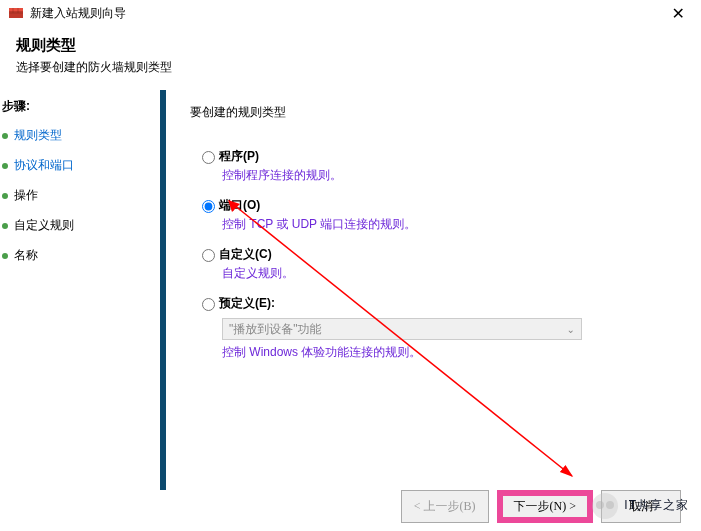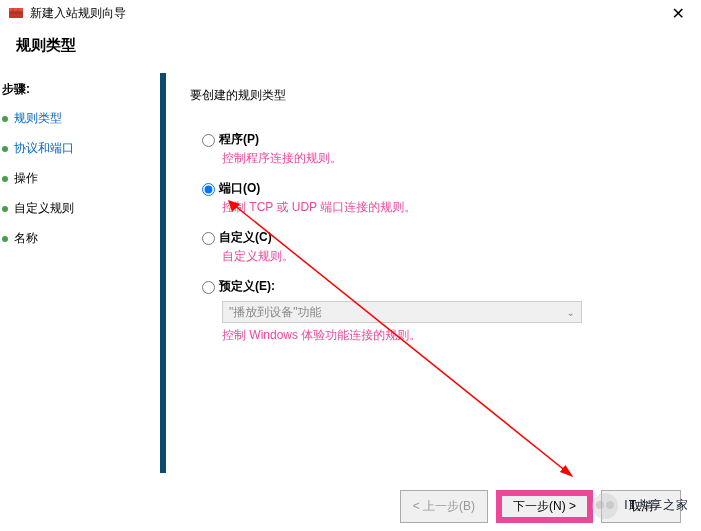--- a/index.html
+++ b/index.html
@@ -91,21 +91,21 @@
     .option-label {
       font-weight: bold;
       font-size: 12px;
       margin-left: 4px;
       margin-top: -1px;
     }
     .option-desc {
       font-size: 12px;
       margin-left: 20px;
       margin-top: 2px;
-      color: #ec4899;
+      color: #6d28d9;
     }
     input[type="radio"] {
       margin-top: 1px;
     }
     .dropdown {
       margin-left: 20px;
       margin-top: 6px;
       margin-bottom: 4px;
       width: 360px;
       height: 22px;
@@ -123,20 +123,21 @@
       right: 6px;
       color: #888;
       font-size: 10px;
     }
     .footer {
       position: absolute;
       bottom: 8px;
       right: 20px;
       display: flex;
       gap: 8px;
+      font-family: Liberation Serif, serif;
     }
     .btn {
       border: 1px solid #aaa;
       background: #f0f0f0;
       padding: 3px 12px;
       font-size: 12px;
       font-family: inherit;
       cursor: pointer;
       min-width: 80px;
     }
@@ -192,20 +193,21 @@
       <line x1="5" y1="3" x2="5" y2="8" stroke="#8b2e1f" stroke-width="0.5"></line>
       <line x1="10" y1="3" x2="10" y2="8" stroke="#8b2e1f" stroke-width="0.5"></line>
     </svg>
   </span>
   <span class="title-text">新建入站规则向导</span>
   <span class="close-btn">✕</span>
 </div>
 
 <div class="header">
   <div class="header-title">规则类型</div>
+  <div class="header-sub">选择要创建的防火墙规则类型</div>
 </div>
 
 <div class="body">
   <div class="sidebar">
     <div class="sidebar-heading">步骤:</div>
     <div class="step link">
       <span class="bullet"></span>
       <span>规则类型</span>
     </div>
     <div class="step link">

